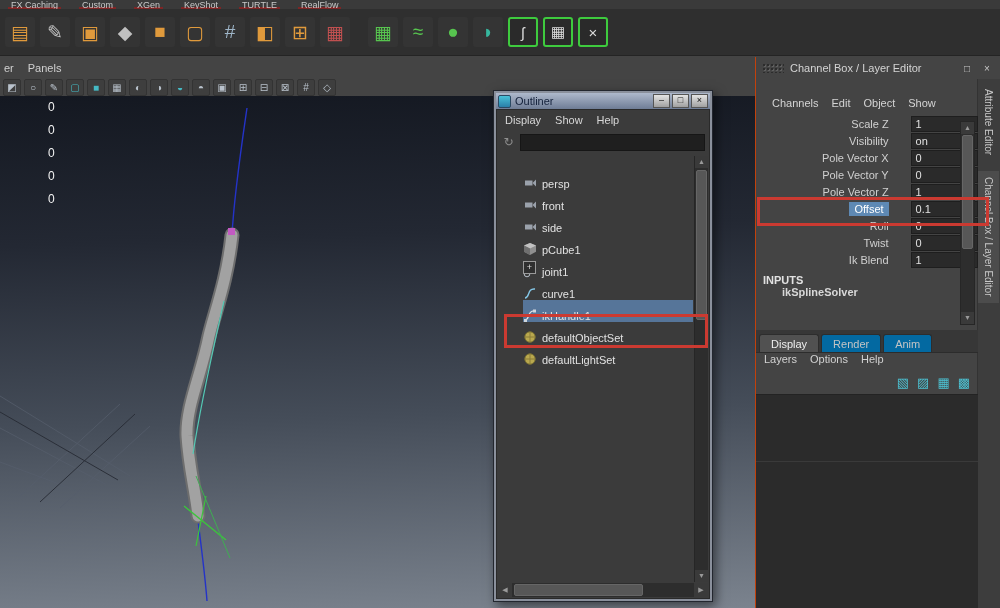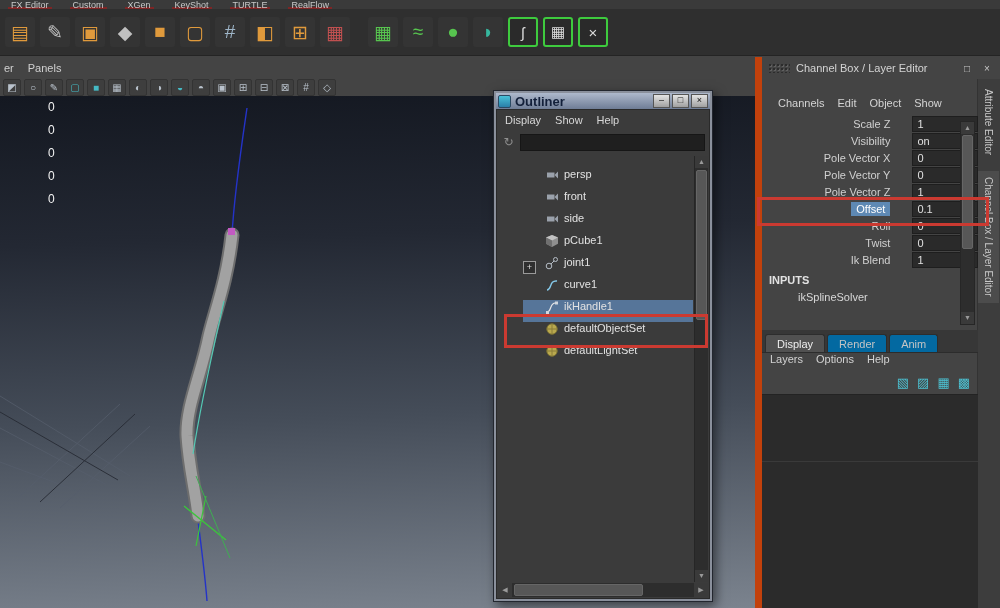--- a/index.html
+++ b/index.html
@@ -40,71 +40,71 @@
   .hud-zero{height:23px;line-height:23px;font-size:12px;color:#f2f2f2;}
 
   
   #outliner{position:absolute;left:493px;top:90px;width:220px;height:512px;z-index:20;
             box-sizing:border-box;background:#8a909c;border:1px solid #23272f;padding:2px;
             box-shadow:3px 4px 10px rgba(0,0,0,.5);}
   .ol-titlebar{height:16px;display:flex;align-items:center;padding:0 2px;
                background:linear-gradient(#aeb9cc,#6f7d96);}
   .ol-appicon{width:11px;height:11px;background:linear-gradient(#49c2d8,#2a7fa8);border-radius:2px;
               margin-right:4px;border:1px solid #2b4a63;}
-  .ol-title{flex:1;font-size:13px;font-weight:bold;color:#13203a;}
+  .ol-title{flex:1;font-size:11px;font-weight:normal;color:#13203a;}
   .win-btn{width:15px;height:12px;margin-left:2px;background:linear-gradient(#e4e4e4,#a0a0a0);
            border:1px solid #555;font-size:9px;line-height:10px;text-align:center;color:#111;}
   .ol-body{position:relative;height:490px;background:#3b3b3b;border:1px solid #2a2a2a;box-sizing:border-box;}
   .ol-menubar{height:20px;display:flex;gap:14px;align-items:center;padding:0 8px;color:#d8d8d8;}
   .ol-searchrow{height:24px;display:flex;align-items:center;gap:4px;padding:0 4px;}
   .ol-search-icon{width:15px;text-align:center;color:#8f8f8f;font-size:12px;}
   .ol-search{flex:1;height:15px;background:#1f1f1f;border:1px solid #161616;color:#ddd;
              font-size:11px;font-family:inherit;padding:0 3px;}
   .ol-list{position:absolute;left:0;top:58px;right:16px;bottom:16px;overflow:hidden;}
-  .ol-item{position:relative;height:22px;display:flex;align-items:flex-start;gap:5px;padding-left:48px;color:#e2e2e2;}
+  .ol-item{position:relative;height:22px;display:flex;align-items:flex-end;gap:5px;padding-left:26px;color:#e2e2e2;}
   .ol-item.selected{background:linear-gradient(to right,transparent 26px,#567599 26px);}
   .ol-exp{position:absolute;left:26px;top:5px;width:11px;height:11px;border:1px solid #9a9a9a;
           background:#2f2f2f;font-size:9px;line-height:10px;text-align:center;color:#ddd;}
   .ol-vscroll{position:absolute;top:46px;bottom:16px;right:1px;width:13px;background:#2d2d2d;
               border-left:1px solid #262626;}
   .sb-btn{height:12px;font-size:7px;color:#9a9a9a;text-align:center;line-height:12px;background:#3a3a3a;}
   .sb-btn.bottom{position:absolute;bottom:0;left:0;right:0;}
   .sb-vthumb{position:absolute;top:14px;left:1px;right:1px;height:148px;background:#575757;
              border:1px solid #666;border-radius:2px;}
   .ol-hscroll{position:absolute;bottom:1px;left:1px;right:1px;height:14px;background:#2d2d2d;
               display:flex;align-items:stretch;}
   .hsb-btn{width:14px;font-size:7px;color:#9a9a9a;text-align:center;line-height:14px;background:#3a3a3a;}
   .hsb-track{flex:1;position:relative;}
   .hsb-thumb{position:absolute;left:2px;top:1px;bottom:1px;width:70%;background:#575757;
              border:1px solid #666;border-radius:2px;}
 
   
   #right-panel{position:absolute;left:755px;top:57px;width:245px;height:551px;background:#444;
-               border-left:7px solid #c2410c;box-sizing:border-box;z-index:10;}
+               border-left:1px solid #c2410c;box-sizing:border-box;z-index:10;}
   .cb-header{height:22px;display:flex;align-items:center;gap:6px;padding:0 6px;}
   .grip{width:22px;height:10px;
         background-image:radial-gradient(#2c2c2c 1px,transparent 1.3px),radial-gradient(#606060 1px,transparent 1.3px);
         background-size:4px 4px;background-position:0 0,1px 1px;}
   .cb-header-title{flex:1;color:#d4d4d4;white-space:nowrap;overflow:hidden;}
   .hdr-icon{width:14px;text-align:center;color:#c6c6c6;font-size:10px;}
   #side-strip{position:absolute;top:22px;right:0;width:22px;bottom:0;background:#3d3d3d;border-left:1px solid #333;}
   .side-tab{position:absolute;left:0;width:21px;writing-mode:vertical-rl;font-size:10px;color:#c8c8c8;
             line-height:21px;white-space:nowrap;padding:6px 0;}
   .side-tab.t1{top:4px;}
   .side-tab.t2{top:92px;background:#4c4c4c;}
   .cb-main{position:absolute;left:0;top:22px;right:22px;bottom:0;}
   .cb-menus{height:20px;margin-top:14px;display:flex;gap:13px;align-items:center;padding-left:16px;color:#d4d4d4;text-align:right;}
   .cb-rows{padding-top:2px;}
   .cb-row{height:17px;display:flex;align-items:center;}
   .cb-label{width:134px;text-align:right;padding-right:22px;color:#d0d0d0;white-space:nowrap;}
   .cb-row.selected .lbl-text{background:#5e89b4;color:#fff;padding:1px 5px;}
   .cb-value{width:58px;height:14px;line-height:14px;background:#2a2a2a;border:1px solid #1e1e1e;
             color:#e0e0e0;padding:0 4px;overflow:hidden;}
   .cb-inputs-heading{margin-top:6px;padding-left:7px;font-weight:bold;color:#e2e2e2;}
-  .cb-inputs-node{margin-top:5px;padding-left:36px;font-weight:normal;color:#d8d8d8;}
+  .cb-inputs-node{padding-left:26px;font-weight:bold;color:#d8d8d8;}
   .cb-vscroll{position:absolute;top:42px;right:3px;width:13px;height:202px;background:#2d2d2d;
               border:1px solid #262626;}
   .cb-vthumb{position:absolute;top:13px;left:1px;right:1px;height:112px;background:#575757;
              border:1px solid #666;border-radius:2px;}
   .le-tabs{position:absolute;top:251px;left:0;right:0;height:22px;background:#373737;display:flex;
            align-items:flex-end;padding-left:3px;gap:2px;border-bottom:1px solid #2c2c2c;}
   .le-tab{padding:3px 11px 2px;color:#c4c4c4;background:#0369a1;border:1px solid #2d2d2d;
           border-bottom:none;border-radius:3px 3px 0 0;}
   .le-tab.active{background:#515151;color:#eee;}
   .le-menus{position:absolute;top:274px;left:0;right:0;height:19px;display:flex;gap:13px;
@@ -121,21 +121,21 @@
   #ann-offset{left:757px;top:197px;width:226px;height:23px;}
 
   svg.oli{flex:0 0 auto;}
 </style>
 </head>
 <body>
 
 <div id="root">
 
   <div id="tab-strip">
-    <span class="shelf-tab">FX Editor</span>
+    <span class="shelf-tab">FX Caching</span>
     <span class="shelf-tab">Custom</span>
     <span class="shelf-tab">XGen</span>
     <span class="shelf-tab">KeyShot</span>
     <span class="shelf-tab">TURTLE</span>
     <span class="shelf-tab">RealFlow</span>
   </div>
 
   <div id="shelf">
     <div class="shelf-icon c-orange">▤</div>
     <div class="shelf-icon c-gray">✎</div>

